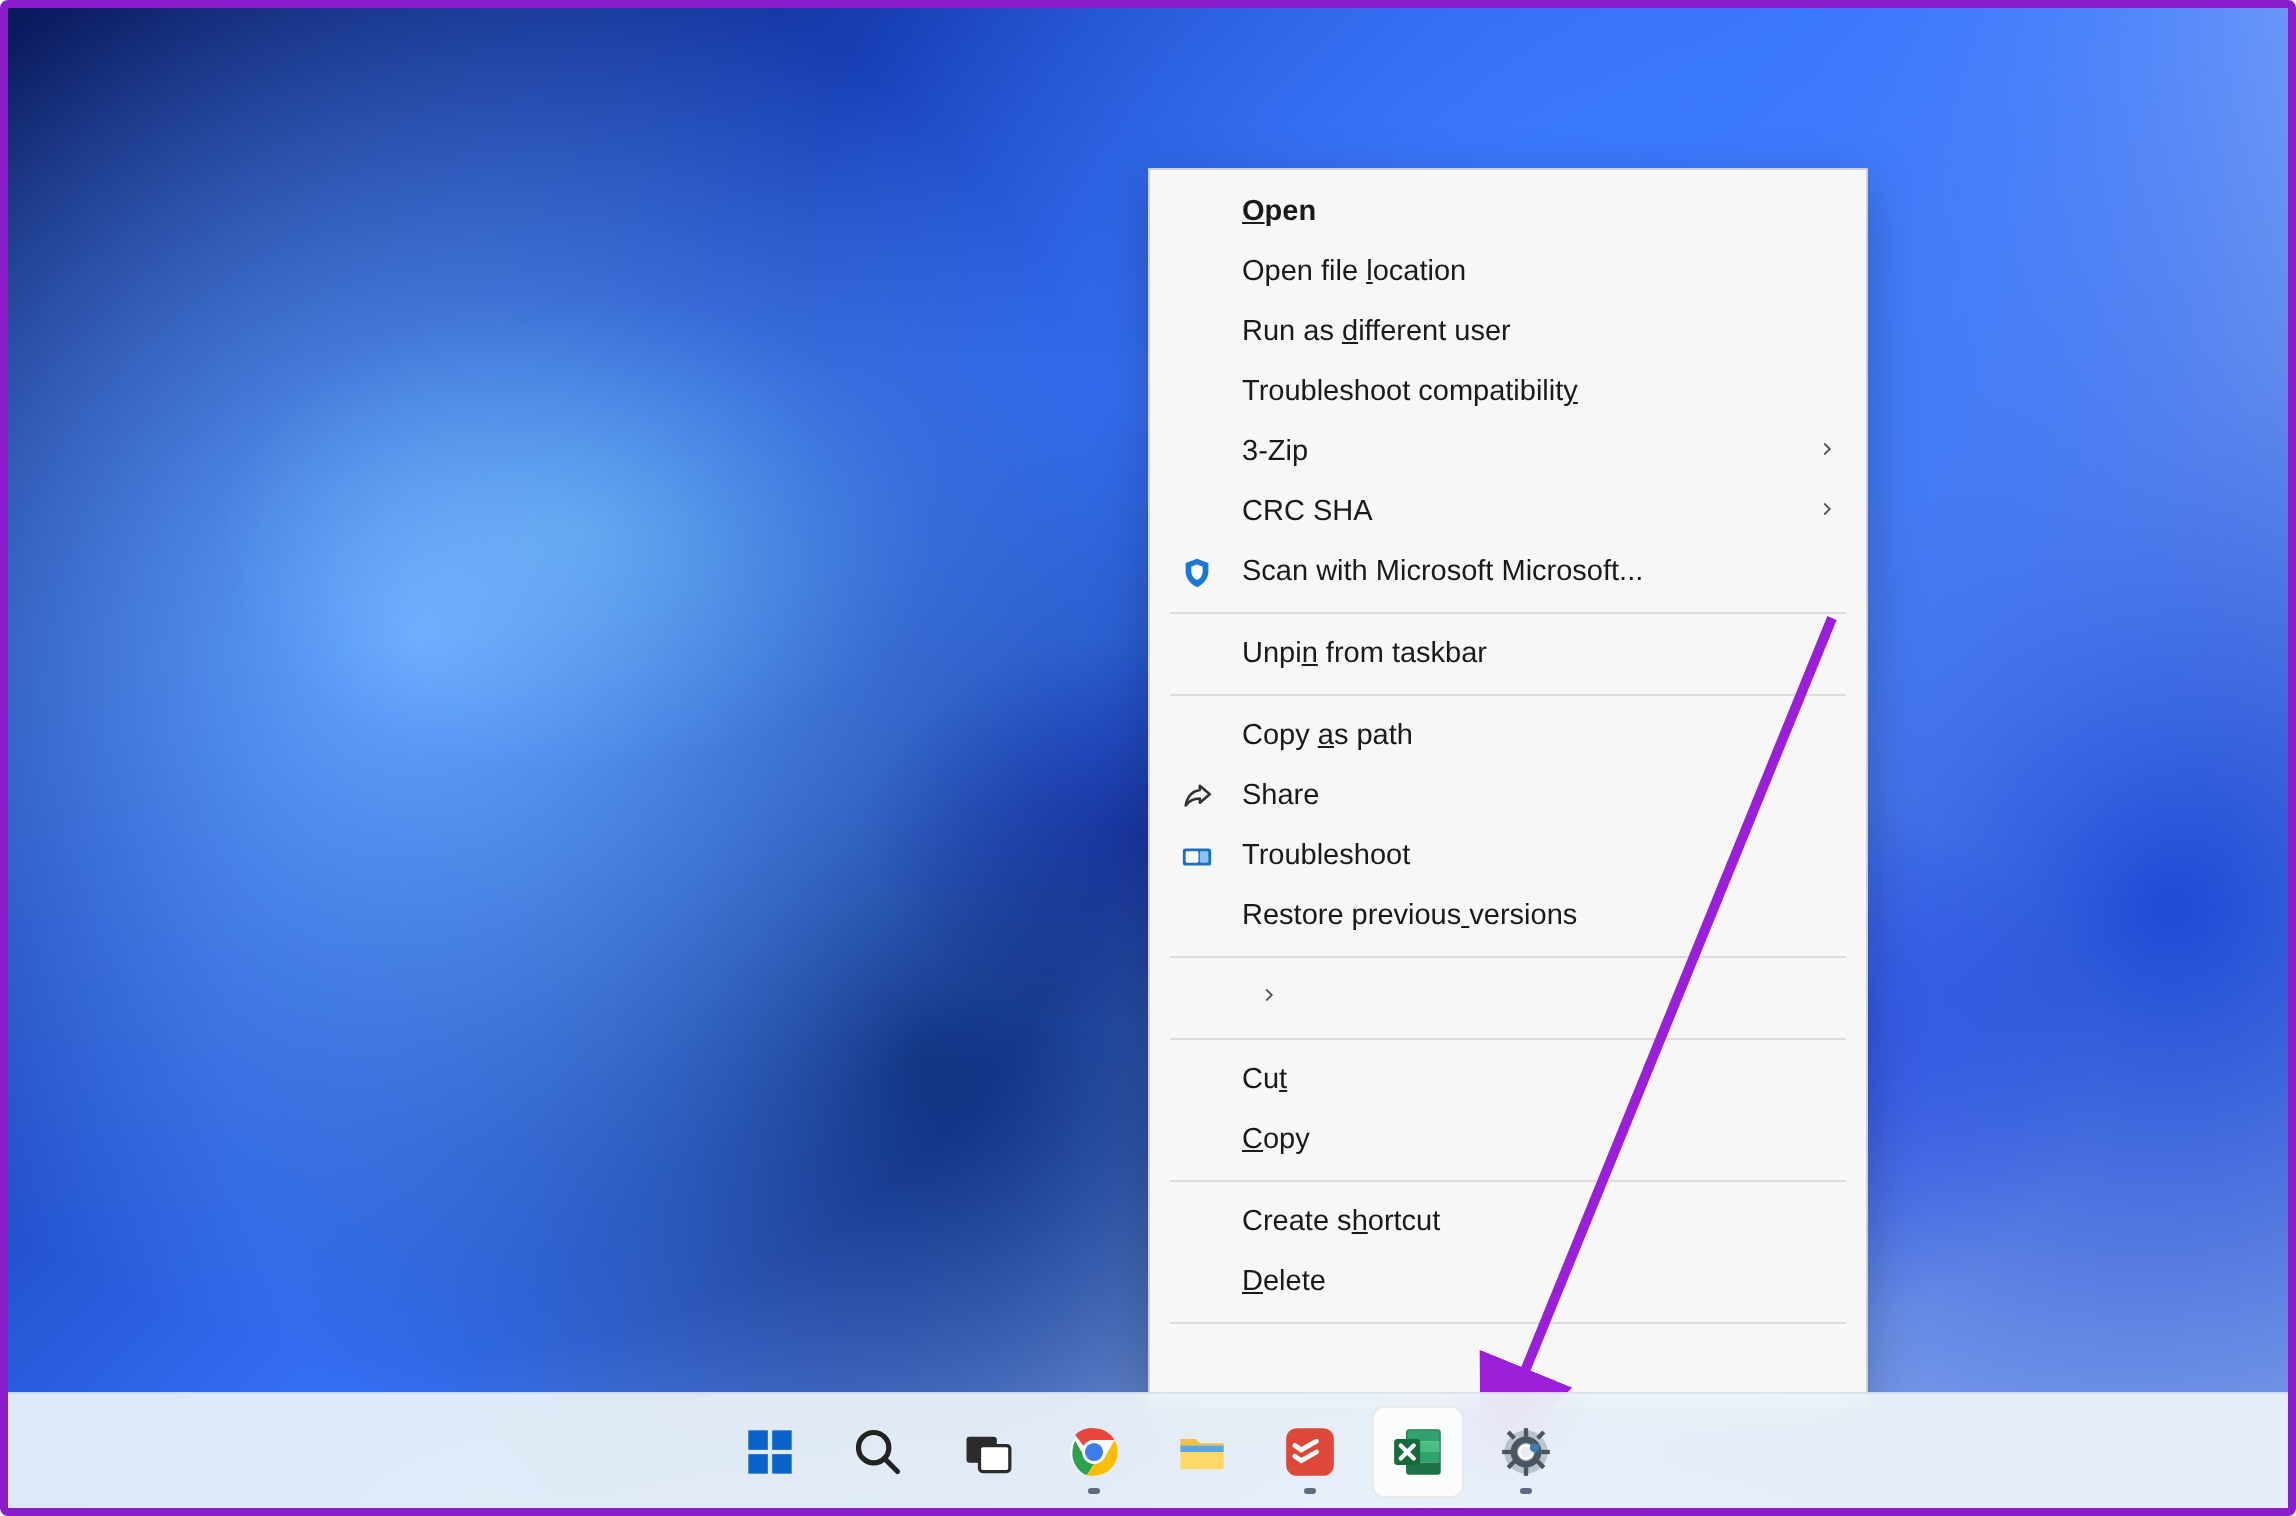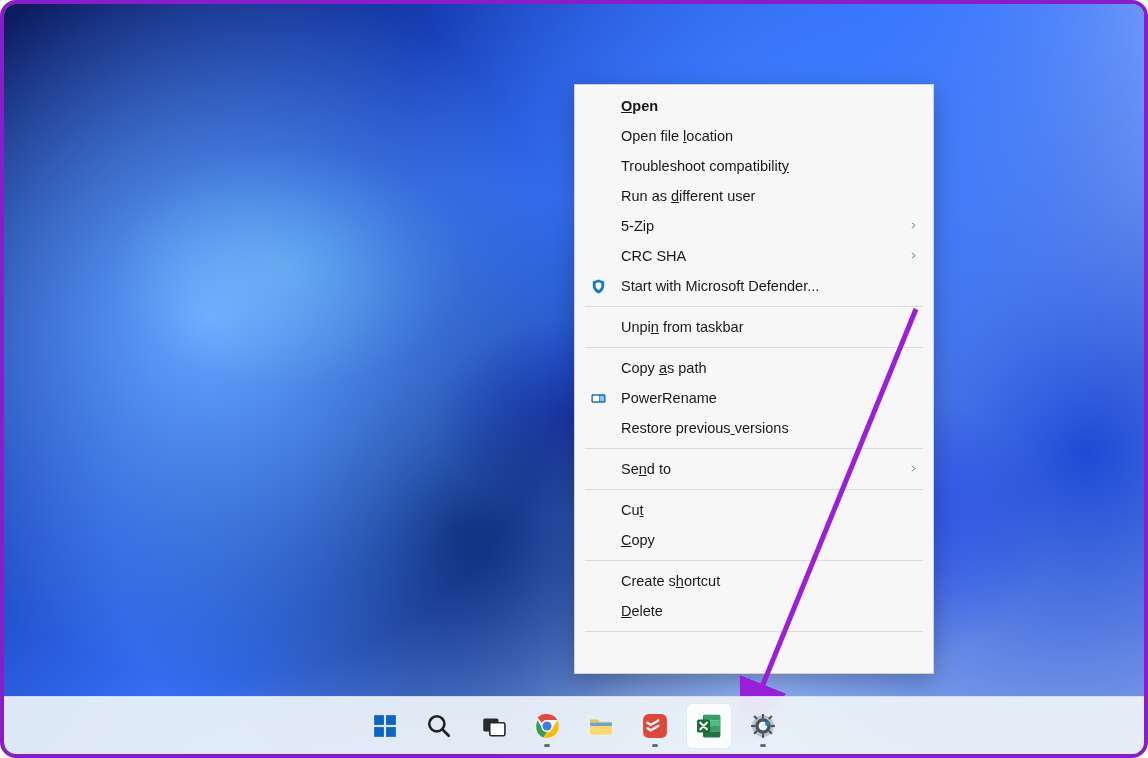--- a/index.html
+++ b/index.html
@@ -3,21 +3,21 @@
 <meta charset="utf-8">
 <style>
   * { margin: 0; padding: 0; box-sizing: border-box; }
   html, body { width: 1148px; height: 758px; overflow: hidden; font-family: "Segoe UI", Arial, sans-serif; }
   
   .viewport {
     position: relative;
     width: 1148px;
     height: 758px;
     border: 4px solid #8a1cc9;
-    border-radius: 16px;
+    border-radius: 4px;
     overflow: hidden;
     background: #d0e6f0;
   }
 
   
   .wallpaper {
     position: absolute;
     inset: 0;
     background:
       radial-gradient(circle at 18% 42%, #64a6ff 0%, rgba(100,166,255,0) 35%),
@@ -114,67 +114,74 @@
   <div class="wallpaper"></div>
 
   <div class="context-menu" id="ctx-menu">
       <div class="menu-item bold">
         <span class="label"><span class="ul">O</span>pen</span>
       </div>
       <div class="menu-item">
         <span class="label">Open file <span class="ul">l</span>ocation</span>
       </div>
       <div class="menu-item">
+        <span class="label">Run as <span class="ul">d</span>ifferent user</span>
+      </div>
+      <div class="menu-item">
         <span class="label">Troubleshoot compatibilit<span class="ul">y</span></span>
       </div>
       <div class="menu-item">
-        <span class="label">Run as <span class="ul">d</span>ifferent user</span>
-      </div>
-      <div class="menu-item">
-        <span class="label">5-Zip</span>
+        <span class="label">3-Zip</span>
         <span class="chevron"><svg width="11" height="11">
             <use href="#chevron-right-icon"></use>
           </svg></span>
       </div>
       <div class="menu-item">
         <span class="label">CRC SHA</span>
         <span class="chevron"><svg width="11" height="11">
             <use href="#chevron-right-icon"></use>
           </svg></span>
       </div>
       <div class="menu-item">
         <span class="mi-icon">
           <svg width="17" height="17">
             <use href="#defender-icon"></use>
           </svg>
         </span>
-        <span class="label">Start with Microsoft Defender...</span>
+        <span class="label">Scan with Microsoft Microsoft...</span>
       </div>
       <div class="menu-sep"></div>
       <div class="menu-item">
         <span class="label">Unpi<span class="ul">n</span> from taskbar</span>
       </div>
       <div class="menu-sep"></div>
       <div class="menu-item">
         <span class="label">Copy <span class="ul">a</span>s path</span>
+      </div>
+      <div class="menu-item">
+        <span class="mi-icon">
+          <svg width="17" height="17">
+            <use href="#share-icon"></use>
+          </svg>
+        </span>
+        <span class="label">Share</span>
       </div>
       <div class="menu-item">
         <span class="mi-icon">
           <svg width="17" height="17">
             <use href="#powerrename-icon"></use>
           </svg>
         </span>
-        <span class="label">PowerRename</span>
+        <span class="label">Troubleshoot</span>
       </div>
       <div class="menu-item">
         <span class="label">Restore previous<span class="ul"> </span>versions</span>
       </div>
       <div class="menu-sep"></div>
       <div class="menu-item">
-        <span class="label">Se<span class="ul">n</span>d to</span>
         <span class="chevron"><svg width="11" height="11">
             <use href="#chevron-right-icon"></use>
           </svg></span>
       </div>
       <div class="menu-sep"></div>
       <div class="menu-item">
         <span class="label">Cu<span class="ul">t</span></span>
       </div>
       <div class="menu-item">
         <span class="label"><span class="ul">C</span>opy</span>

